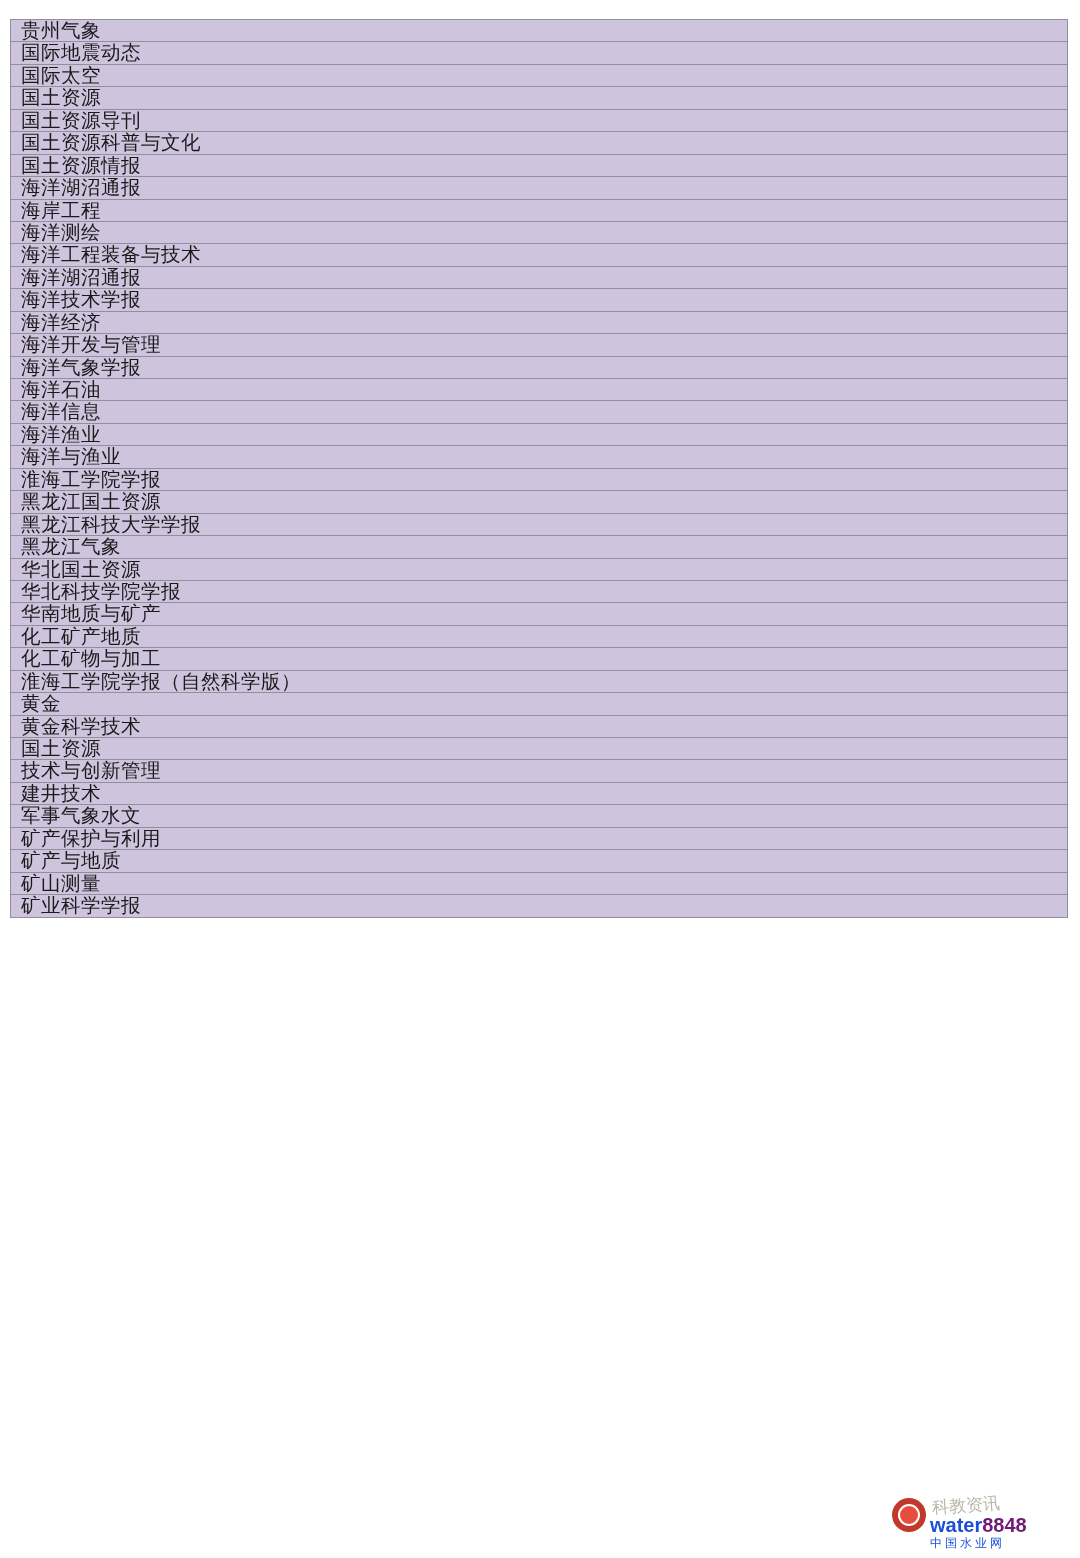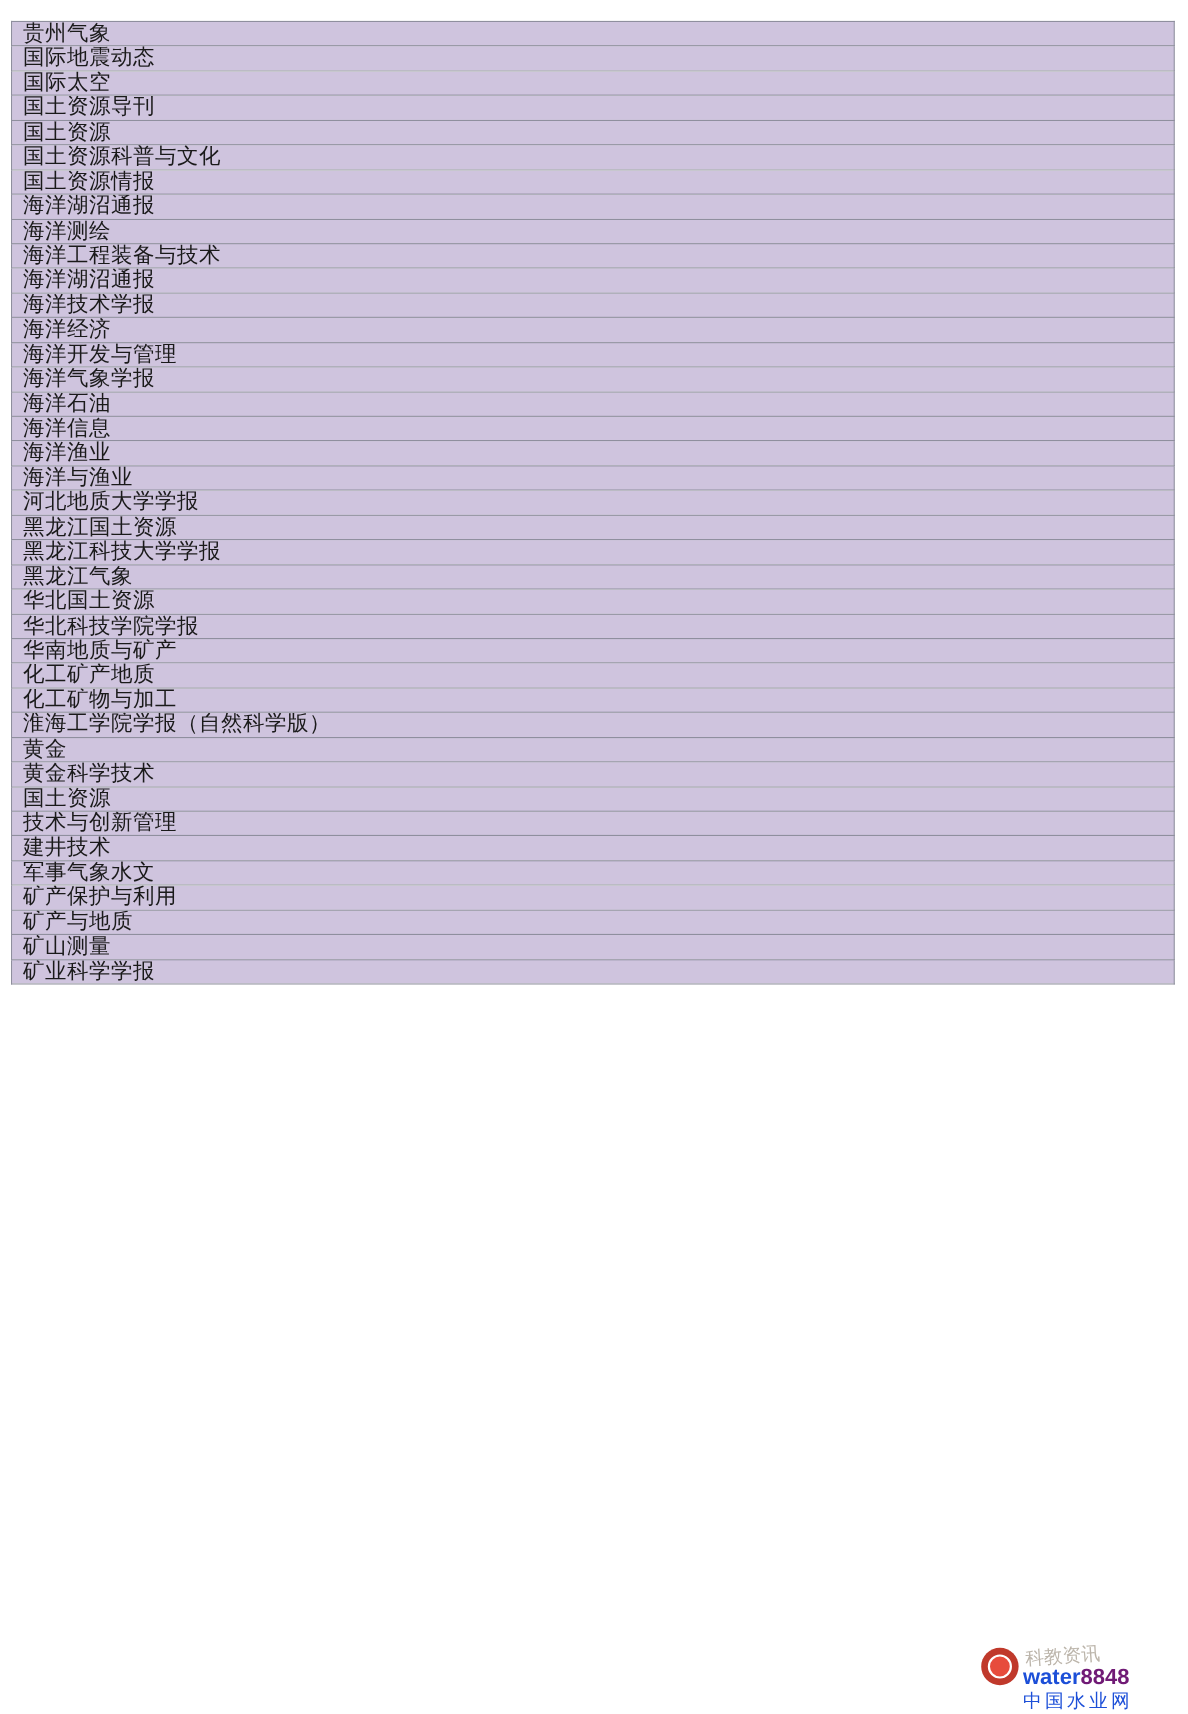--- a/index.html
+++ b/index.html
@@ -84,56 +84,59 @@
     font-family: "Liberation Sans", sans-serif;
     letter-spacing: 0px;
   }
   .wm-water .num {
     color: #701a75;
   }
   .wm-sub {
     position: absolute;
     left: 38px;
     top: 43px;
-    font-size: 17px;
+    font-size: 12px;
     color: #1c4fd8;
     letter-spacing: 3px;
     font-family: Liberation Mono, monospace;
   }
 </style>
 </head>
 <body>
 
 <table id="journal-table">
   <tbody>
       <tr>
         <td>贵州气象</td>
       </tr>
       <tr>
         <td>国际地震动态</td>
       </tr>
       <tr>
         <td>国际太空</td>
       </tr>
       <tr>
+        <td>国土资源</td>
+      </tr>
+      <tr>
         <td>国土资源导刊</td>
       </tr>
       <tr>
-        <td>国土资源</td>
-      </tr>
-      <tr>
         <td>国土资源科普与文化</td>
       </tr>
       <tr>
         <td>国土资源情报</td>
       </tr>
       <tr>
         <td>海洋湖沼通报</td>
       </tr>
       <tr>
+        <td>海岸工程</td>
+      </tr>
+      <tr>
         <td>海洋测绘</td>
       </tr>
       <tr>
         <td>海洋工程装备与技术</td>
       </tr>
       <tr>
         <td>海洋湖沼通报</td>
       </tr>
       <tr>
         <td>海洋技术学报</td>
@@ -153,21 +156,21 @@
       <tr>
         <td>海洋信息</td>
       </tr>
       <tr>
         <td>海洋渔业</td>
       </tr>
       <tr>
         <td>海洋与渔业</td>
       </tr>
       <tr>
-        <td>河北地质大学学报</td>
+        <td>淮海工学院学报</td>
       </tr>
       <tr>
         <td>黑龙江国土资源</td>
       </tr>
       <tr>
         <td>黑龙江科技大学学报</td>
       </tr>
       <tr>
         <td>黑龙江气象</td>
       </tr>

